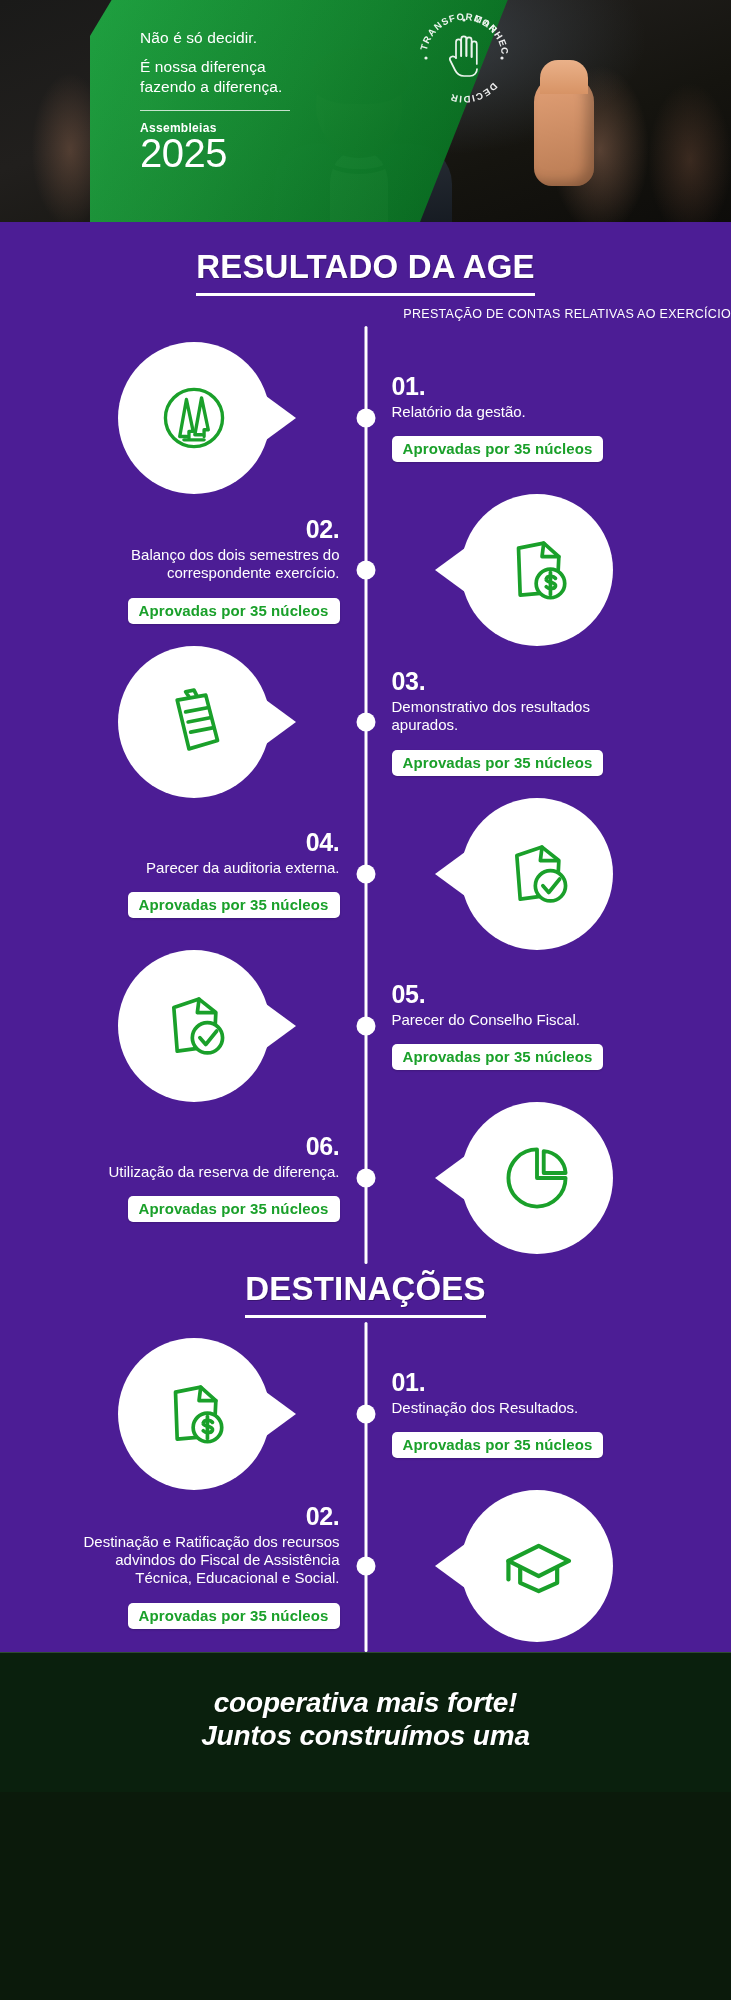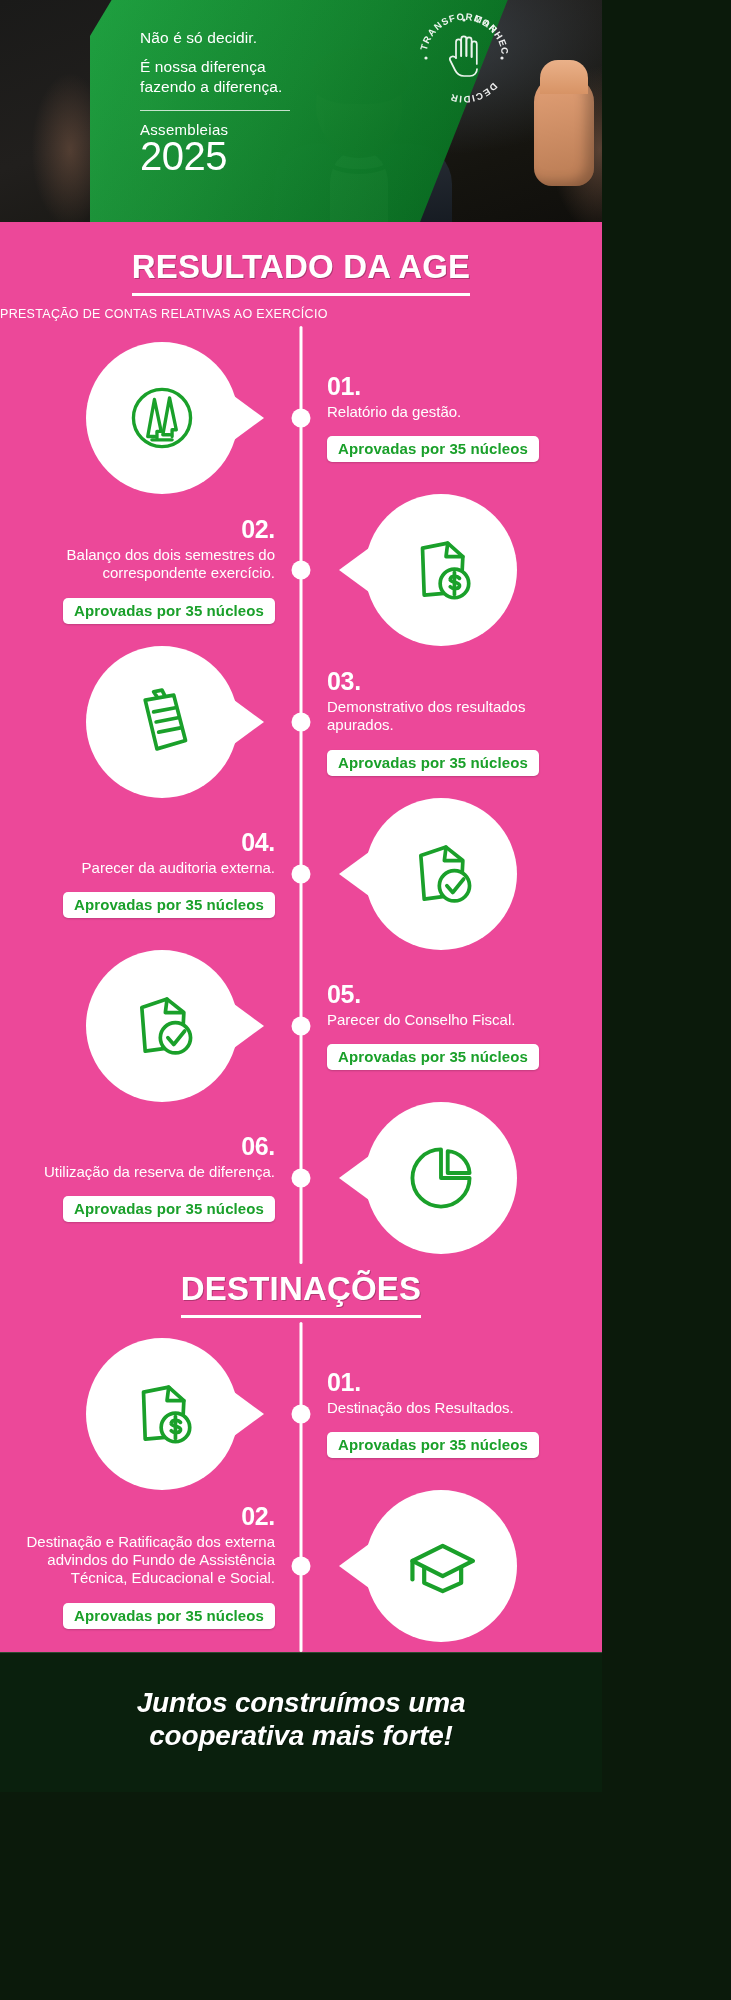--- a/index.html
+++ b/index.html
@@ -4,21 +4,21 @@
 <title>Resultado da AGE — Assembleias 2025</title>
 <style>
   * { margin:0; padding:0; box-sizing:border-box; }
   html,body { background:#0b1a0b; }
   body {
     font-family:"Liberation Sans", sans-serif;
     width:731px;
     margin:0 auto;
     -webkit-font-smoothing:antialiased;
   }
-  .page { width:602px; position:relative; overflow:hidden; background:#ec4899; }
+  .page { width:731px; position:relative; overflow:hidden; background:#4c1d95; }
 
   
   .hero { position:relative; width:731px; height:222px; overflow:hidden;
           background:#11100f; }
   .hero-photo { position:absolute; inset:0;
     background:
       radial-gradient(ellipse 120px 150px at 360px 230px, rgba(120,90,70,.55), transparent 70%),
       radial-gradient(ellipse 70px 120px at 600px 150px, rgba(170,120,95,.45), transparent 70%),
       radial-gradient(ellipse 60px 110px at 690px 160px, rgba(120,80,60,.40), transparent 70%),
       radial-gradient(ellipse 55px 110px at 70px 150px, rgba(150,105,80,.42), transparent 70%),
@@ -57,34 +57,34 @@
     background:linear-gradient(135deg,#089b2e 0%,#0a8f2a 45%,#067a22 100%);
     clip-path:polygon(6% 0%, 100% 0%, 78% 100%, 0% 100%, 0% 18%);
     opacity:.97; }
   .hero-flag-shade { position:absolute; left:90px; top:-6px; width:420px; height:234px;
     background:linear-gradient(110deg,rgba(255,255,255,.09),rgba(0,0,0,.18));
     clip-path:polygon(6% 0%, 100% 0%, 78% 100%, 0% 100%, 0% 18%); }
   .hero-text { position:absolute; left:140px; top:28px; width:230px; color:#fff; z-index:6; }
   .hero-line { font-size:15.5px; line-height:1.30; font-weight:400; letter-spacing:.1px; }
   .hero-line.l1 { margin-bottom:9px; }
   .hero-rule { width:150px; height:1px; background:rgba(255,255,255,.75); margin:13px 0 10px 0; }
-  .hero-sub { font-size:15px; font-weight:400; letter-spacing:.3px; }
+  .hero-sub { font-size:12px; font-weight:700; letter-spacing:.3px; }
   .hero-year { font-size:40px; font-weight:300; line-height:1.04; letter-spacing:-.5px; margin-top:-2px; }
   
   .hero-badge { position:absolute; left:412px; top:6px; width:104px; height:104px; z-index:7;
     opacity:.92; }
   .hero-badge svg { width:104px; height:104px; }
 
   
   .section-head { text-align:center; padding:26px 0 4px 0; }
   .sec-title { display:inline-block; color:#ffffff; font-size:33px; font-weight:bold;
     letter-spacing:.2px; padding-bottom:7px; border-bottom:3px solid #ffffff;
     text-shadow:1px 1px 0 rgba(0,0,0,.25); }
   .sec-sub { color:#ffffff; font-size:12.5px; line-height:1.30; letter-spacing:.3px;
-    margin-top:10px; text-align:left; }
+    margin-top:10px; text-align:right; }
 
   
   .timeline { position:relative; padding:16px 0 10px 0; }
   .spine { position:absolute; left:50%; transform:translateX(-50%); top:0; bottom:0;
     width:3px; background:#ffffff; border-radius:2px; }
   .row { position:relative; display:flex; align-items:center;
     min-height:142px; padding:0 22px; }
   .row .dot { position:absolute; left:50%; top:50%;
     transform:translate(-50%,-50%); width:19px; height:19px; border-radius:50%;
     background:#ffffff; z-index:4; }
@@ -363,25 +363,25 @@
       <path d="M16 44 L52 26 L88 44 L52 62 Z"></path>
       <path d="M30 52 L30 70 L52 80 L74 70 L74 52"></path>
       <path d="M16 44 L16 66"></path>
                   </g>
                 </svg>
               </span>
             </div>
           </div>
           <div class="side text-side">
             <div class="step-num">02.</div>
-            <div class="step-desc">Destinação e Ratificação dos externa advindos do Fundo de Assistência Técnica, Educacional e Social.</div>
+            <div class="step-desc">Destinação e Ratificação dos recursos advindos do Fiscal de Assistência Técnica, Educacional e Social.</div>
             <div class="badge">Aprovadas por 35 núcleos</div>
           </div>
         </div>
       </div>
   </div>
 
   <div class="footer">
+    <div class="footer-text">cooperativa mais forte!</div>
     <div class="footer-text">Juntos construímos uma</div>
-    <div class="footer-text">cooperativa mais forte!</div>
   </div>
 
 </div>
 
 </body></html>

